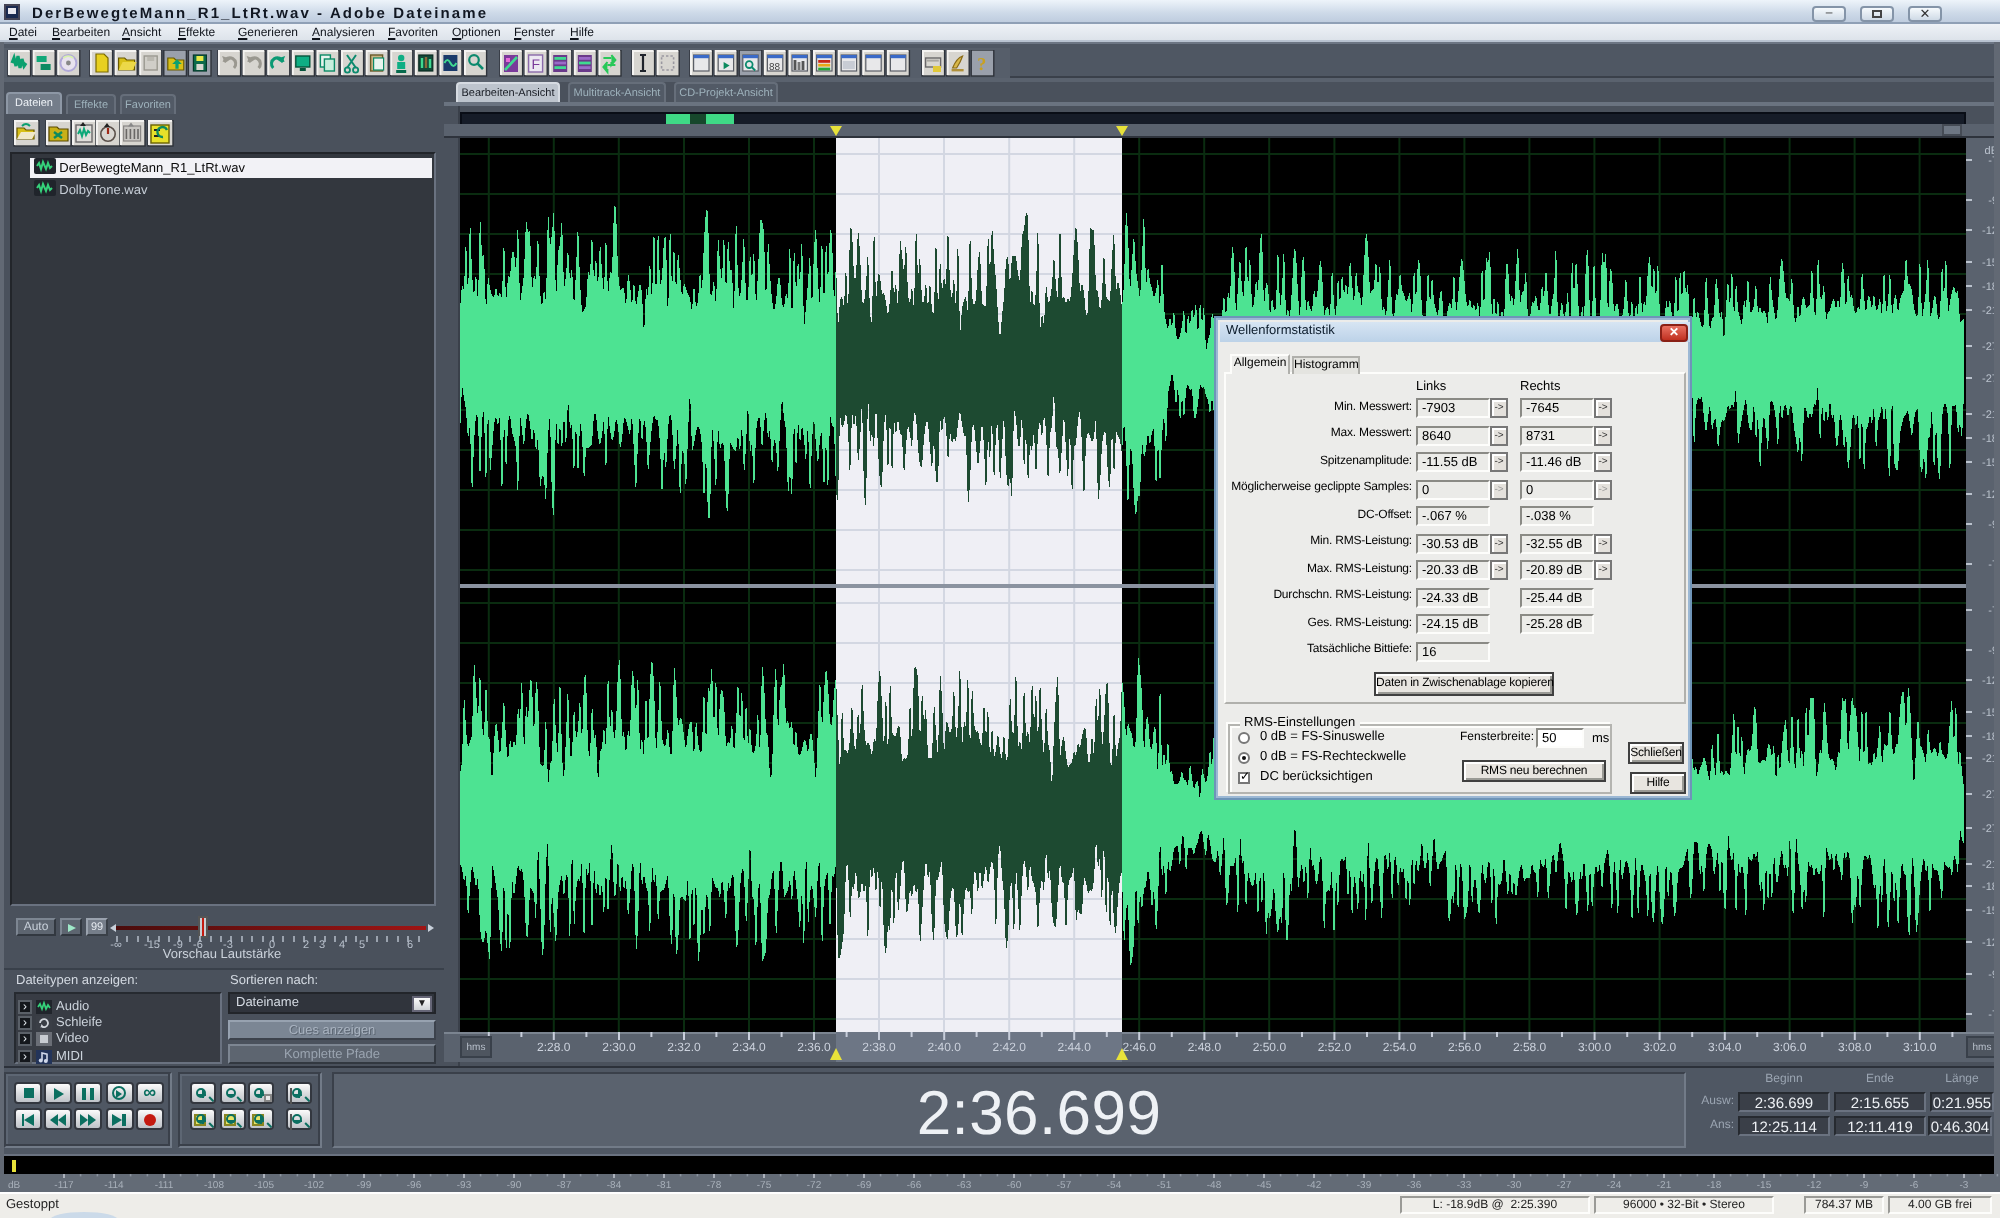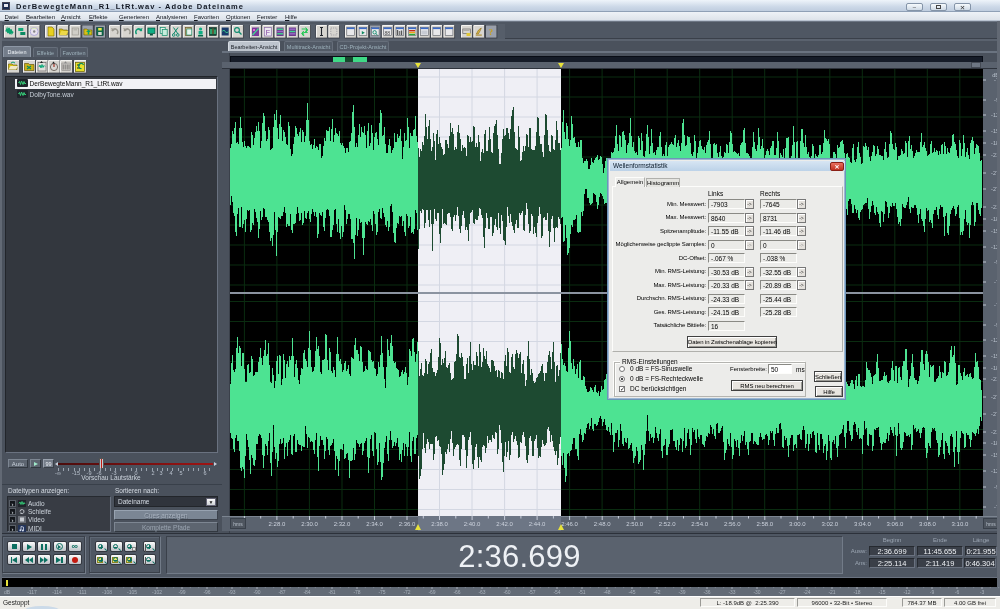--- a/index.html
+++ b/index.html
@@ -806,24 +806,24 @@
     </div>
   </div>
 
 <div class="abs" style="left:166px;top:536px;width:677px;height:38px;background:#5a626e;border:1px solid #3a404a;border-right-color:#727b88;border-bottom-color:#727b88;color:#eef1f5;font-size:31px;text-align:center;line-height:40px;letter-spacing:0.2px"><span style="padding-left:30px">2:36.699</span></div>
 <span class="ihead" style="left:869px">Beginn</span>
 <span class="ihead" style="left:917px">Ende</span>
 <span class="ihead" style="left:965px;width:32px">Länge</span>
 <span class="ilab" style="top:548px">Ausw:</span>
 <span class="ilab" style="top:560px">Ans:</span>
 <div class="icell" style="left:869px;top:546px;width:46px">2:36.699</div>
-<div class="icell" style="left:917px;top:546px;width:46px">11:45.655</div>
+<div class="icell" style="left:917px;top:546px;width:46px">2:15.655</div>
 <div class="icell" style="left:965px;top:546px;width:32px">0:21.955</div>
-<div class="icell" style="left:869px;top:558px;width:46px">2:25.114</div>
-<div class="icell" style="left:917px;top:558px;width:46px">2:11.419</div>
+<div class="icell" style="left:869px;top:558px;width:46px">12:25.114</div>
+<div class="icell" style="left:917px;top:558px;width:46px">12:11.419</div>
 <div class="icell" style="left:964px;top:558px;width:32px">0:46.304</div>
 
 <div class="abs" style="left:0;top:21px;width:2px;height:575px;background:#626974"></div>
 <div class="abs" style="left:997px;top:21px;width:3px;height:575px;background:#626974"></div>
 
 <div class="abs" style="left:2px;top:577px;width:995px;height:10px;background:#000;border-top:1px solid #6a7280">
   <div class="abs" style="left:4px;top:2px;width:2px;height:6px;background:#e8e23a"></div>
 </div>
 <div class="abs" style="left:0;top:587px;width:1000px;height:9px;background:#636b76"></div>
 <svg width="1000" height="9" viewBox="0 0 1000 9" style="position:absolute;left:0;top:587px">

